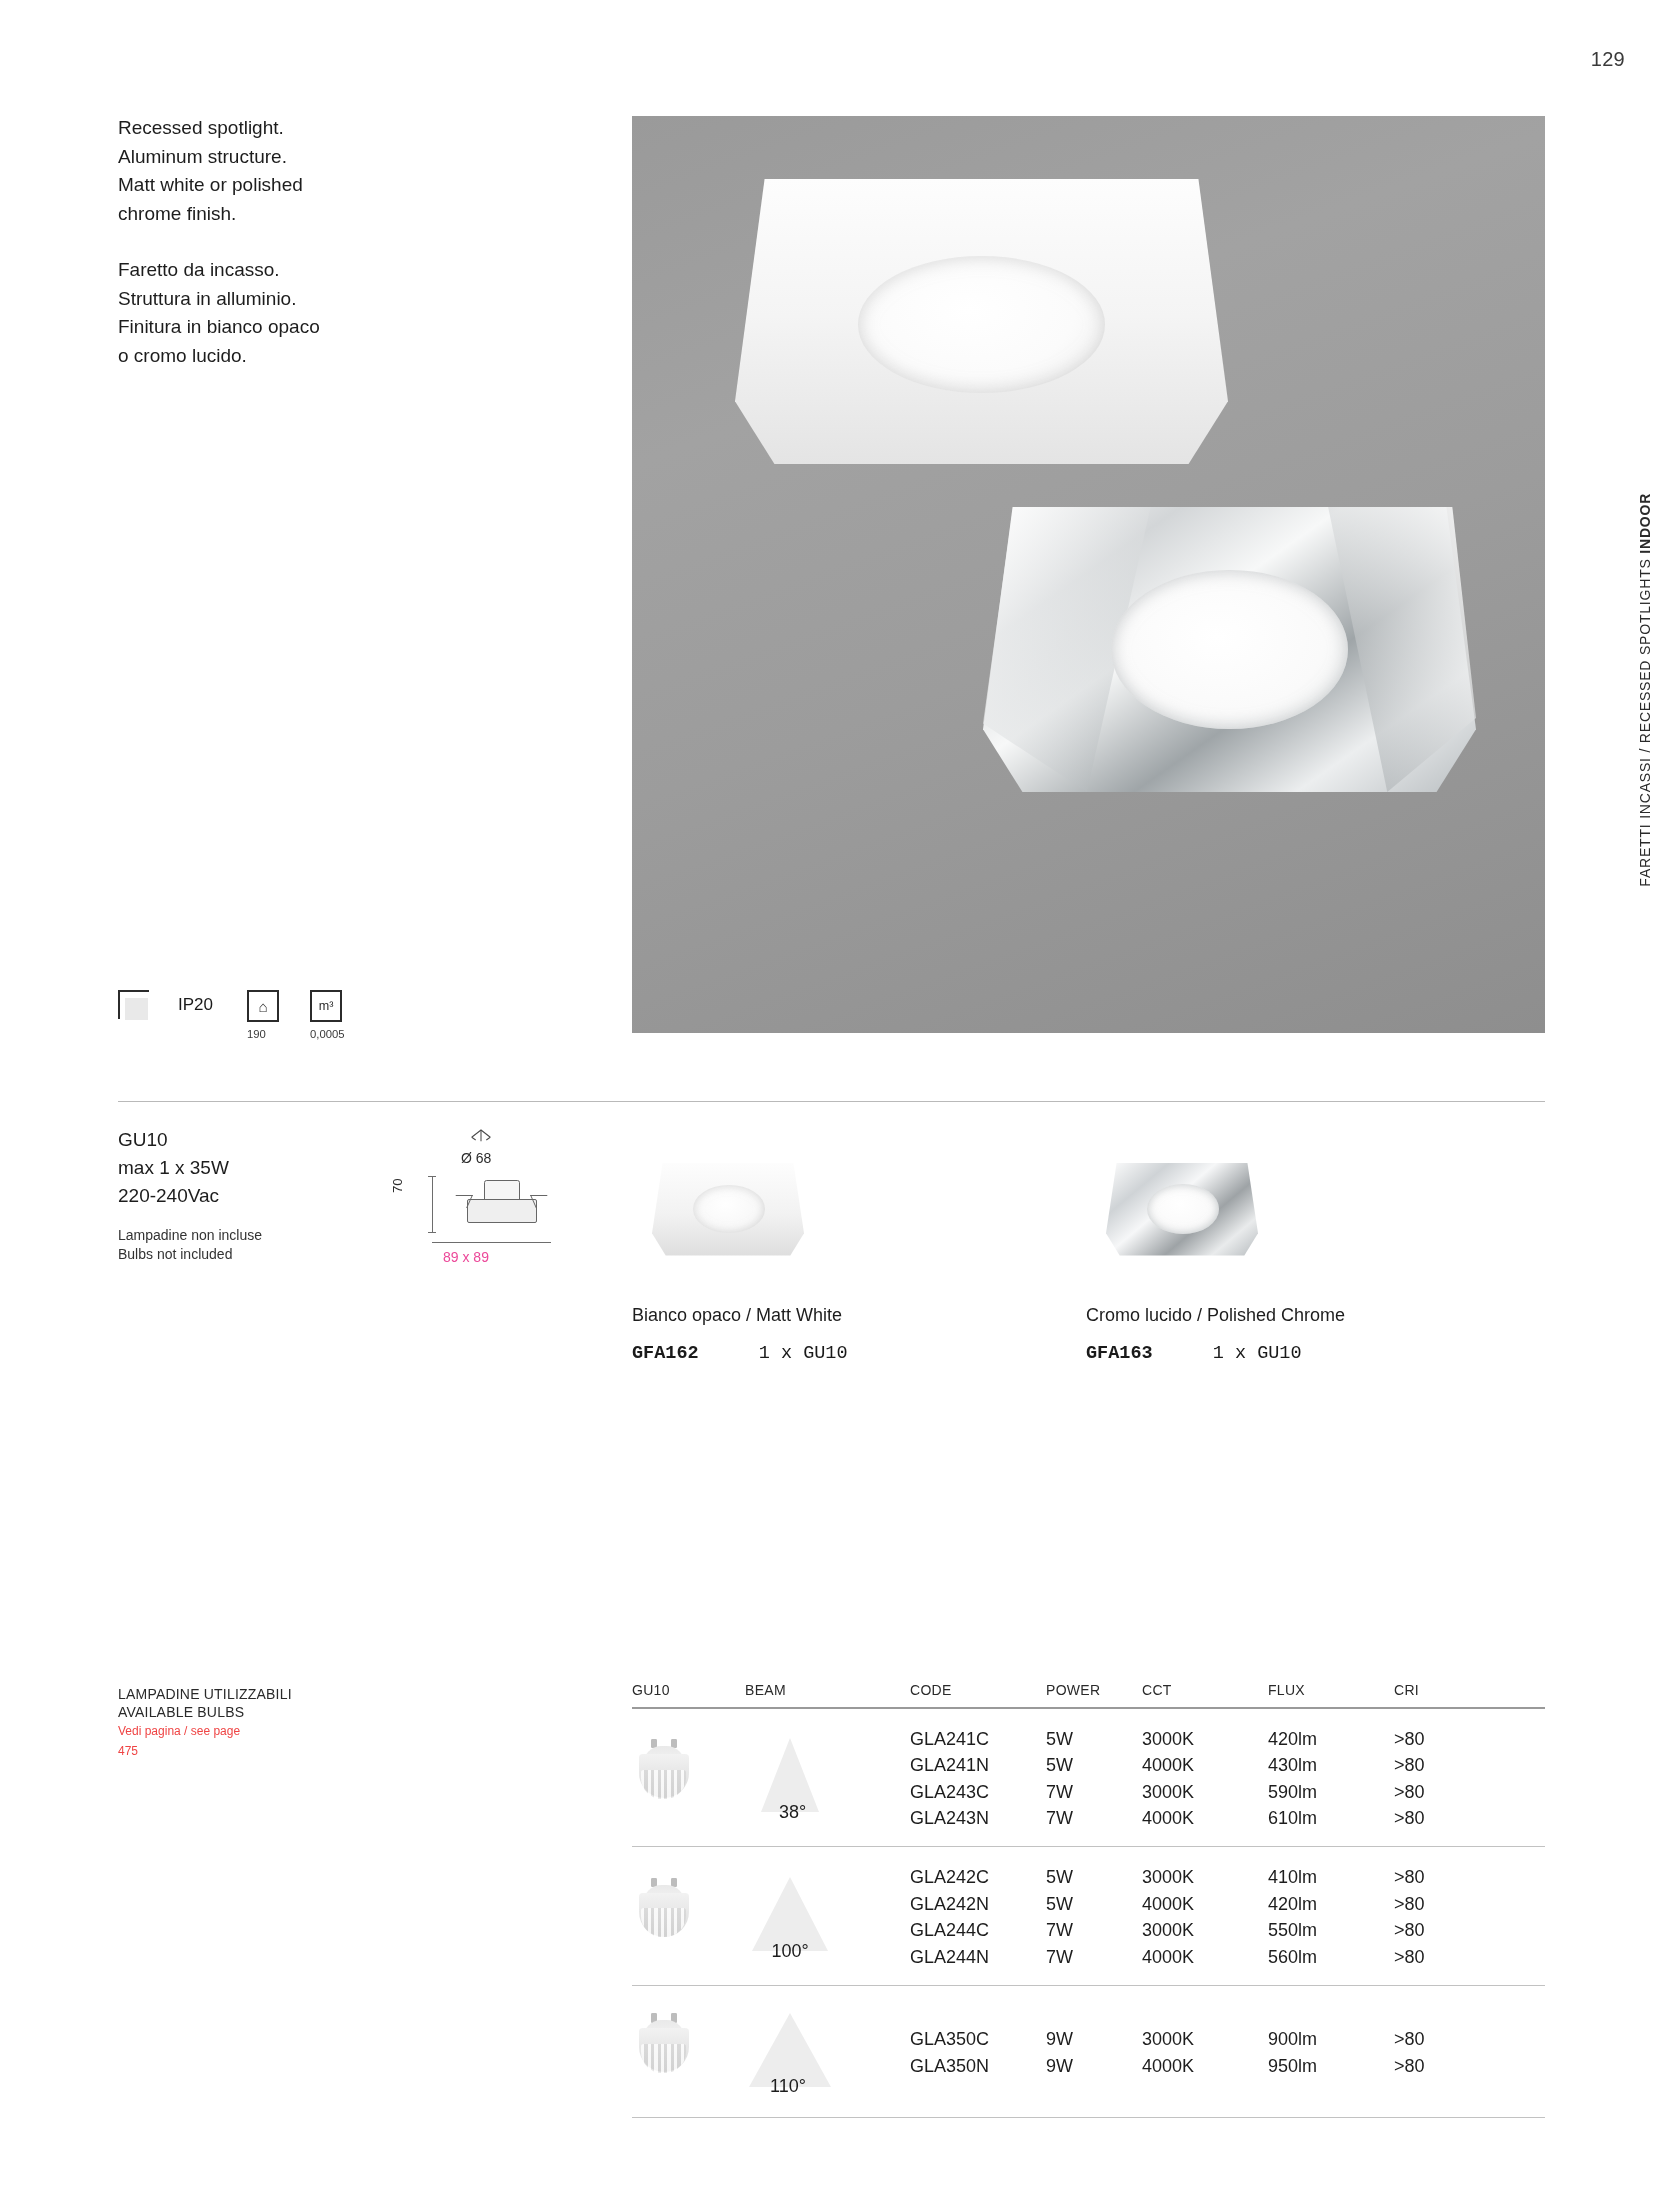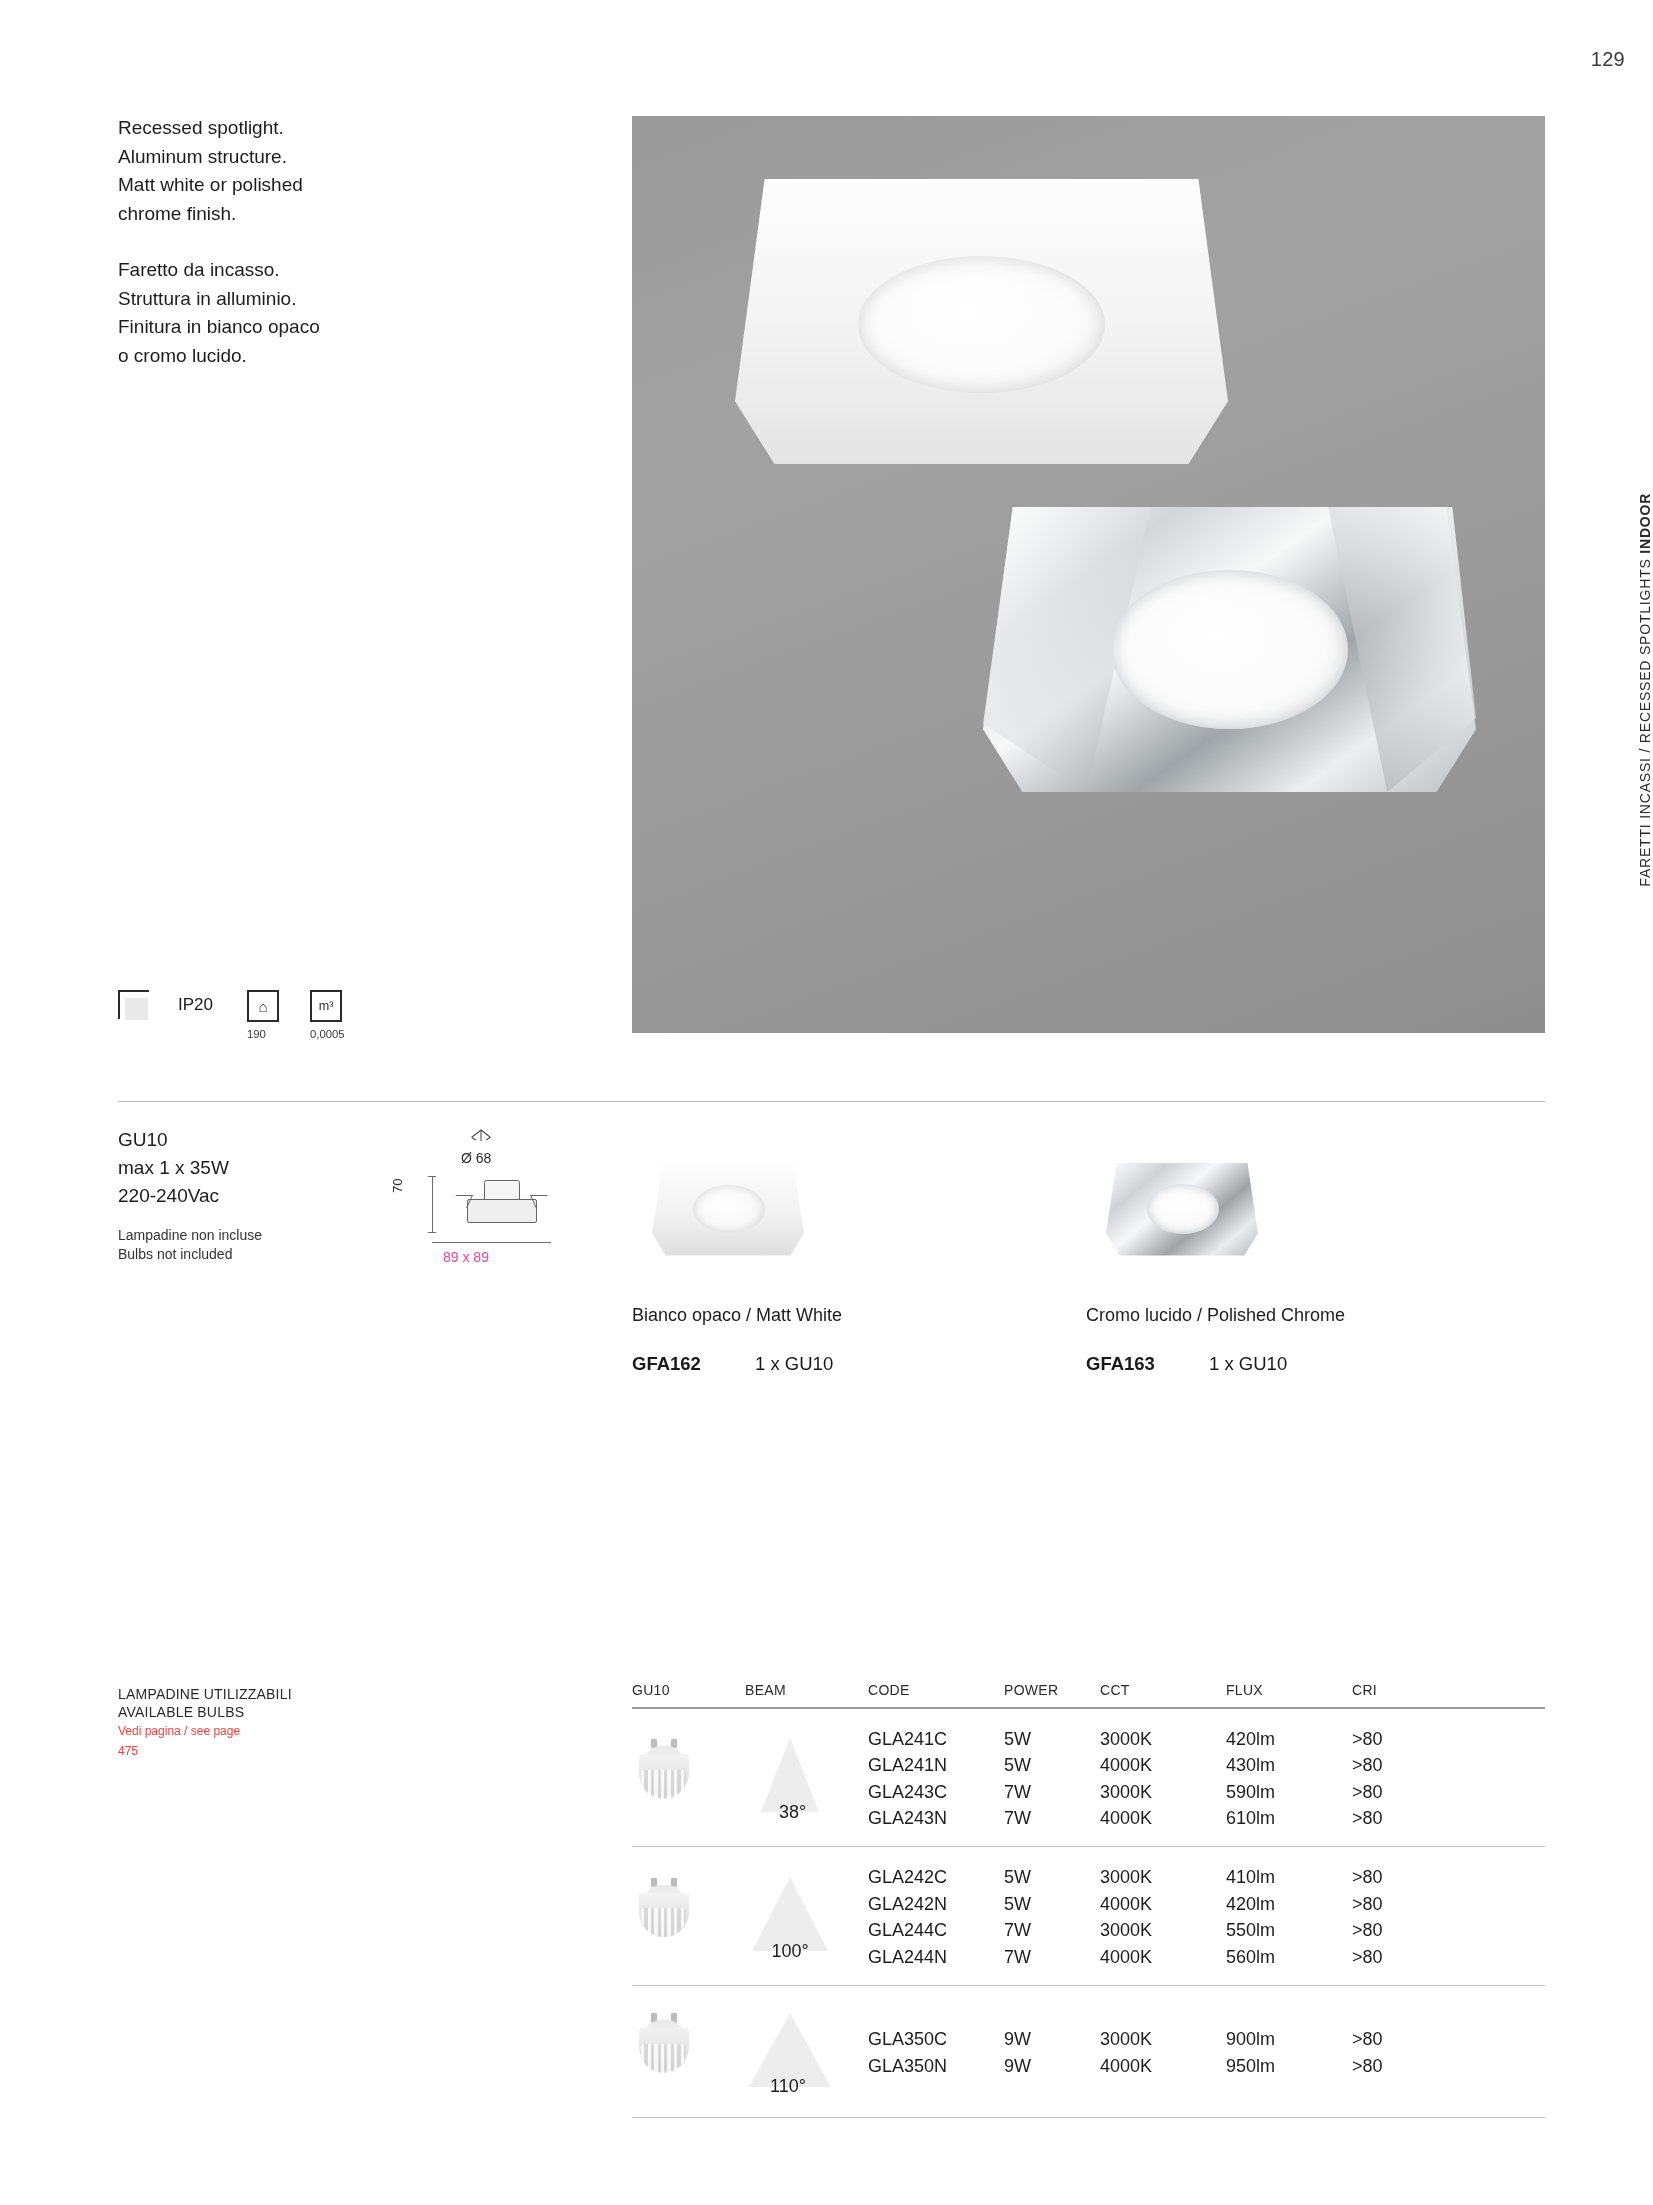--- a/index.html
+++ b/index.html
@@ -253,23 +253,24 @@
     position: relative;
     overflow: hidden;
   }
   .variant .name {
     margin-top: 27px;
     font-size: 18px;
     color: #1d1d1d;
     white-space: nowrap;
   }
   .variant .coderow {
-    margin-top: 27px;
+    margin-top: 17px;
     font-size: 18.5px;
     white-space: nowrap;
+    font-family: Liberation Mono, monospace;
   }
   .variant .coderow .code { font-weight: bold; }
   .variant .coderow .qty { margin-left: 49px; }
 
   .thumb-white .b {
     position:absolute; left: 20px; top: 10.6px; width: 152px; height: 93px;
     background: linear-gradient(180deg,#fdfdfd 0%, #f2f2f2 55%, #dedede 100%);
     clip-path: polygon(7% 0%, 93% 0%, 100% 76%, 91% 100%, 9% 100%, 0% 76%);
     border-radius: 9.3px;
   }
@@ -321,21 +322,21 @@
     display: flex;
     font-size: 14px;
     color: #2a2a2a;
     letter-spacing: 0.3px;
     padding-bottom: 9.3px;
   }
   .bt-line { height: 1.3px; background: #9a9a9a; width: 100%; }
   .bt-line.thin { background: #c2c2c2; }
   .c-bulb { width: 113px; }
   .c-beam { width: 123px; }
-  .c-code { width: 136px; }
+  .c-code { width: 136px; margin-left: 42px; }
   .c-pow  { width: 96px; }
   .c-cct  { width: 126px; }
   .c-flux { width: 126px; }
   .c-cri  { width: 99px; }
 
   .bt-group {
     display: flex;
     align-items: center;
     padding: 17px 0 14.6px 0;
     min-height: 126px;

